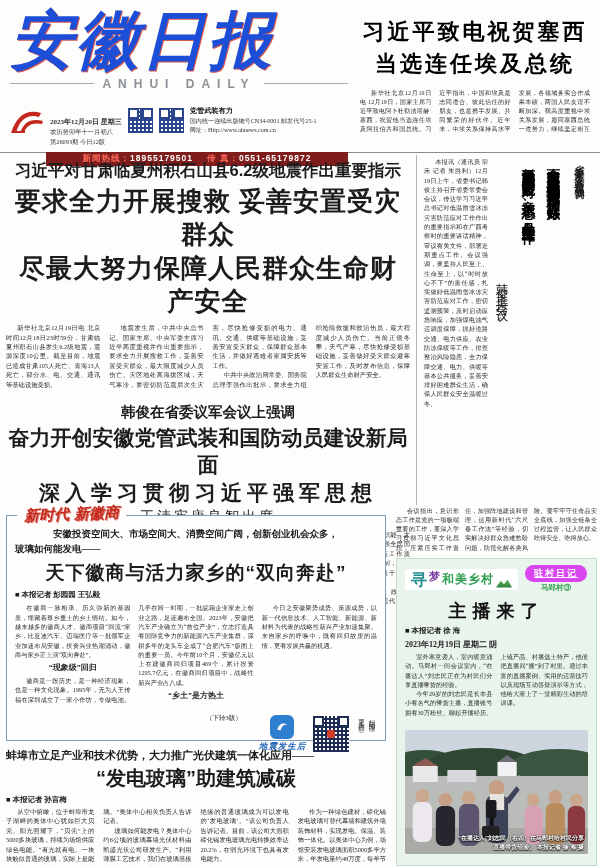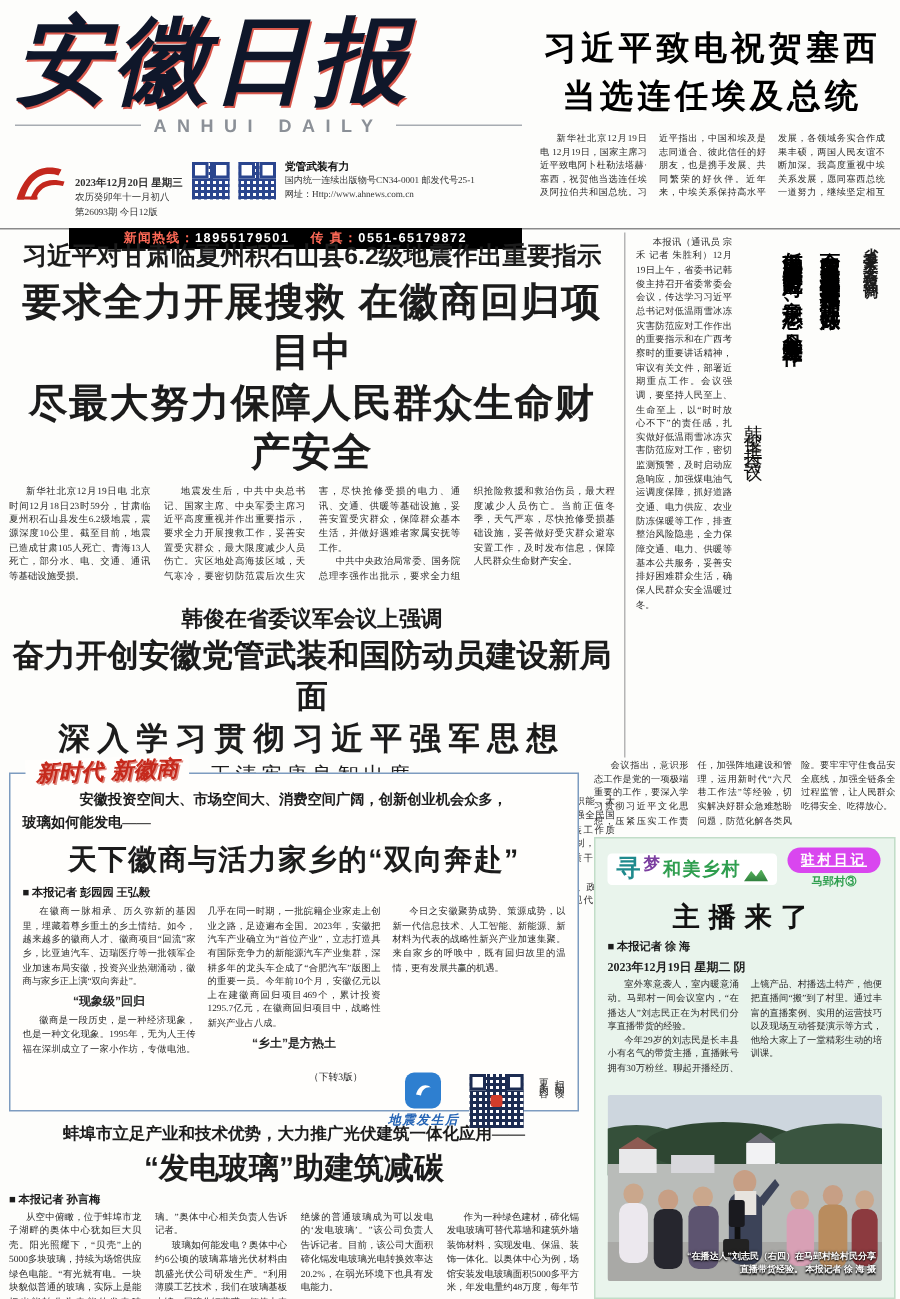--- a/index.html
+++ b/index.html
@@ -4,36 +4,36 @@
 <style>
   * { margin:0; padding:0; box-sizing:border-box; }
   body { background:#9a9a9a; }
   .page{ width:600px; height:866px; margin:0 auto; background:#fdfdfb; overflow:hidden; position:relative;
          font-family:"Liberation Serif","DejaVu Serif",serif; color:#1c1c1c; }
 
   
   .masthead{ height:152px; display:flex; padding:6px 8px 0 10px; }
   .mh-left{ width:338px; }
   .paper-title{ font-family:"Liberation Serif","DejaVu Serif",serif; font-style:italic; font-weight:900;
-      font-size:63px; line-height:1.12; color:#0f172a; letter-spacing:3px; text-shadow:1px 1px 0 #d9584c; }
+      font-size:63px; line-height:1.12; color:#1d4ed8; letter-spacing:3px; text-shadow:1px 1px 0 #d9584c; }
   .en-line{ display:flex; align-items:center; gap:8px; color:#8b9097; margin-top:0px; }
   .en-line::before,.en-line::after{ content:""; flex:1; border-top:1.5px solid #a7acb2; }
   .en-text{ font-size:12px; letter-spacing:7px; font-weight:700; font-family:"Liberation Sans",sans-serif; }
   .info-row{ display:flex; align-items:center; gap:6px; margin-top:4px; }
   .emblem{ width:34px; height:26px; flex:0 0 auto; }
   .date-block{ font-size:6.3px; line-height:1.55; color:#333; }
   .date-block .d1{ font-weight:700; font-size:7px;margin-top:22px; }
   .qr{ width:25px; height:25px; flex:0 0 auto; position:relative;
        background: repeating-linear-gradient(0deg,#2a458e 0 2px,rgba(255,255,255,0) 2px 4px),
                    repeating-linear-gradient(90deg,#2a458e 0 2px,#fff 2px 4px); }
   .qr::before,.qr::after{ content:""; position:absolute; top:0; width:7px; height:7px; border:2px solid #2a458e; background:#fff; }
   .qr::before{ left:0; } .qr::after{ right:0; }
   .pub-block{ font-size:6.1px; line-height:1.55; color:#333; }
   .pub-block .p1{ font-weight:700; font-size:7.2px; color:#111; }
-  .hotline-bar{ margin:5px 0 0 36px; height:14px; background:#000000; color:#fff;
+  .hotline-bar{ margin:5px 0 0 36px; height:14px; background:#7f1d1d; color:#fff;
       display:flex; align-items:center; justify-content:center; gap:14px;
       font:700 8.5px "Liberation Sans",sans-serif; letter-spacing:1px; }
   .hotline-bar .lab{ color:#ff6a57; }
 
   .mh-right{ flex:1; padding:10px 2px 0 12px; }
   .intl-h{ font:900 22px "Liberation Sans",sans-serif; letter-spacing:3px; text-align:center; line-height:1.45; color:#000; }
   .intl-body{ margin-top:9px; column-count:3; column-gap:8px; column-fill:auto; height:54px; overflow:hidden;
       font-size:6.1px; line-height:1.5; text-align:justify; color:#2a2a2a; }
   p{ text-indent:1.8em; }
 
@@ -79,21 +79,21 @@
   .jh-icon{ width:24px; height:24px; border-radius:6px; background:#2e7fd0; display:flex; align-items:center; justify-content:center; }
   .jh-label{ font:900 italic 8.5px "Liberation Sans",sans-serif; color:#2464b5; letter-spacing:1px; }
   .qr.big{ width:36px; height:36px;
       background: repeating-linear-gradient(0deg,#1c2c52 0 2px,rgba(255,255,255,0) 2px 4px),
                   repeating-linear-gradient(90deg,#1c2c52 0 2px,#fff 2px 4px); }
   .qr.big::before,.qr.big::after{ border-color:#1c2c52; }
   .qr-dot{ position:absolute; left:14px; top:14px; width:8px; height:8px; background:#d23c2a; border-radius:2px; }
   .qr-cap{ font-size:6.5px; letter-spacing:2px; height:40px; line-height:1.6; color:#333; }
 
   .glass{ margin-top:7px; }
-  .glass-kicker{ font-weight:700; font-size:11px; text-align:center; }
+  .glass-kicker{ font-weight:700; font-size:11px; }
   .glass-head{ font:900 20px "Liberation Sans",sans-serif; text-align:center; margin:2px 0 3px; }
   .glass-byline{ font-weight:700; font-size:7.5px; margin-bottom:2px; }
   .glass-body{ column-count:4; height:72px; }
 
   .lower-right{ flex:1; padding:2px 3px 0 6px; }
   .sc-cont{ column-count:3; column-gap:6px; column-fill:auto; height:46px; overflow:hidden;
       font-size:6.1px; line-height:1.5; text-align:justify; color:#2a2a2a; }
   .green-box{ margin-top:5px; height:308px; background:#e9f4ec; border:1px solid #c2ddc8; padding:6px 8px 5px; }
   .gb-header{ display:flex; align-items:center; gap:7px; }
   .gb-logo{ background:#fff; border-radius:3px; padding:2px 6px; display:flex; align-items:flex-end; gap:2px; }
@@ -159,21 +159,21 @@
       <div class="intl-body">
         <p>新华社北京12月19日电 12月19日，国家主席习近平致电阿卜杜勒法塔赫·塞西，祝贺他当选连任埃及阿拉伯共和国总统。习近平指出，中国和埃及是志同道合、彼此信任的好朋友，也是携手发展、共同繁荣的好伙伴。近年来，中埃关系保持高水平发展，各领域务实合作成果丰硕，两国人民友谊不断加深。我高度重视中埃关系发展，愿同塞西总统一道努力，继续坚定相互支持，推进中埃共建“一带一路”合作，携手践行全球发展倡议、全球安全倡议、全球文明倡议，推动中埃全面战略伙伴关系不断迈上新台阶，更好造福两国人民。</p>
       </div>
     </div>
   </div>
 
   <div class="main">
     <div class="main-left">
       <div class="lead-kicker">习近平对甘肃临夏州积石山县6.2级地震作出重要指示</div>
       <div class="lead-h">
-        <div>要求全力开展搜救 在徽商回归项目中</div>
+        <div>要求全力开展搜救 妥善安置受灾群众</div>
         <div>尽最大努力保障人民群众生命财产安全</div>
       </div>
       <div class="body-cols lead-body">
         <p>新华社北京12月19日电 北京时间12月18日23时59分，甘肃临夏州积石山县发生6.2级地震，震源深度10公里。截至目前，地震已造成甘肃105人死亡、青海13人死亡，部分水、电、交通、通讯等基础设施受损。</p>
         <p>地震发生后，中共中央总书记、国家主席、中央军委主席习近平高度重视并作出重要指示，要求全力开展搜救工作，妥善安置受灾群众，最大限度减少人员伤亡。灾区地处高海拔区域，天气寒冷，要密切防范震后次生灾害，尽快抢修受损的电力、通讯、交通、供暖等基础设施，妥善安置受灾群众，保障群众基本生活，并做好遇难者家属安抚等工作。</p>
         <p>中共中央政治局常委、国务院总理李强作出批示，要求全力组织抢险救援和救治伤员，最大程度减少人员伤亡。当前正值冬季，天气严寒，尽快抢修受损基础设施，妥善做好受灾群众避寒安置工作，及时发布信息，保障人民群众生命财产安全。</p>
 
       </div>
 
       <div class="mil-kicker">韩俊在省委议军会议上强调</div>

